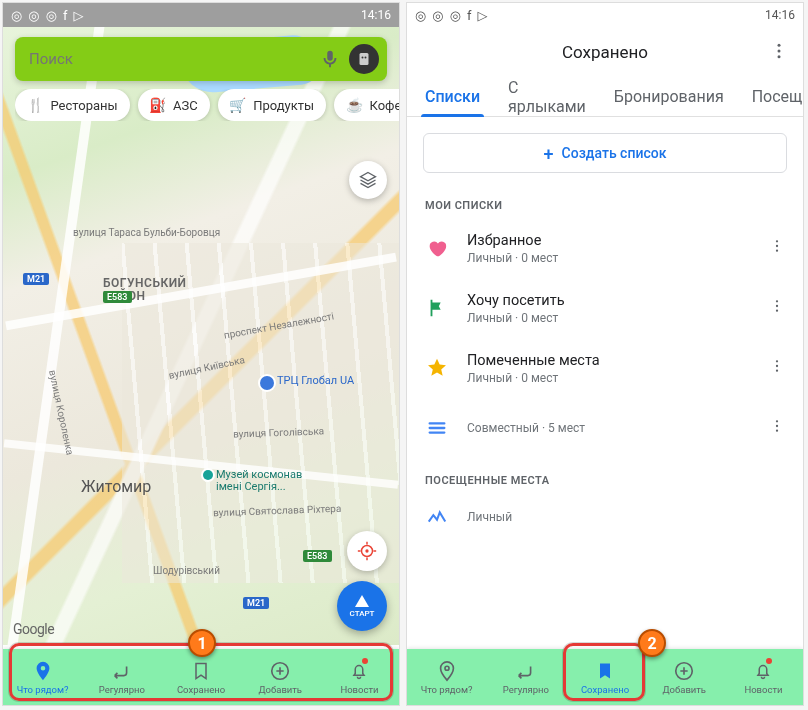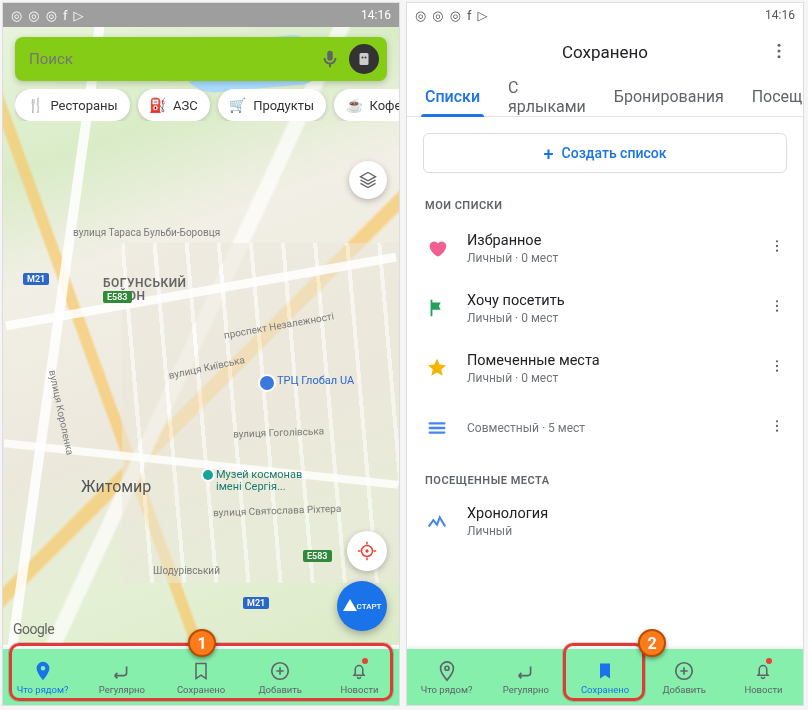--- a/index.html
+++ b/index.html
@@ -42,21 +42,21 @@
   .avatar { width:30px; height:30px; border-radius:50%; background:#333; display:flex; align-items:center; justify-content:center; }
   .avatar svg{width:18px;height:18px;}
 
   
   .chips-row { position:absolute; top:86px; left:12px; right:0; display:flex; gap:8px; overflow:hidden;}
   .chip { background:#fff; border-radius:18px; height:32px; display:flex; align-items:center; gap:6px; padding:0 12px; font-size:13px; color:#333; box-shadow:0 1px 4px rgba(0,0,0,.18); white-space:nowrap;}
   .chip-icon { font-size:14px; }
 
   .layers-btn { position:absolute; top:134px; right:12px; width:38px; height:38px; background:#fff; border-radius:50%; box-shadow:0 2px 6px rgba(0,0,0,.25); display:flex; align-items:center; justify-content:center;}
   .locate-btn { position:absolute; bottom:74px; right:12px; width:40px; height:40px; background:#fff; border-radius:50%; box-shadow:0 2px 6px rgba(0,0,0,.25); display:flex; align-items:center; justify-content:center;}
-  .start-btn { position:absolute; bottom:14px; right:12px; width:50px; height:50px; background:#1a73e8; border-radius:50%; box-shadow:0 3px 8px rgba(0,0,0,.3); display:flex; flex-direction:row; align-items:center; justify-content:center; color:#fff;}
+  .start-btn { position:absolute; bottom:14px; right:12px; width:50px; height:50px; background:#1a73e8; border-radius:50%; box-shadow:0 3px 8px rgba(0,0,0,.3); display:flex; flex-direction:column; align-items:center; justify-content:center; color:#fff;}
   .start-btn .nav { width:0; height:0; border-left:7px solid transparent; border-right:7px solid transparent; border-bottom:12px solid #fff; margin-bottom:2px;}
   .start-btn span{font-size:8px; font-weight:500;}
   .google-logo { position:absolute; bottom:8px; left:10px; font-size:14px; color:#666; font-weight:400; letter-spacing:-.5px;}
 
   
   .bottom-nav { position:absolute; bottom:0; left:0; right:0; height:56px; background:#86efac; display:flex; box-shadow:0 -1px 4px rgba(0,0,0,.1);}
   .nav-item { flex:1; display:flex; flex-direction:column; align-items:center; justify-content:center; gap:2px; color:#5f6368; font-size:9.5px;}
   .nav-item.active { color:#1a73e8; }
   .nav-icon { width:22px; height:22px; display:flex; align-items:center; justify-content:center; position:relative;}
   .nav-dot { position:absolute; top:-2px; right:2px; width:6px; height:6px; background:#ea4335; border-radius:50%;}
@@ -345,21 +345,20 @@
   </div>
 
   <div class="section-label" style="margin-top:10px;">ПОСЕЩЕННЫЕ МЕСТА</div>
   <div class="list-item">
     <div class="li-icon">
         <svg width="22" height="22" viewBox="0 0 24 24">
           <path fill="none" stroke="#4285f4" stroke-width="2.2" d="M3 17l5-7 4 5 3-8 6 10"></path>
         </svg>
       </div>
     <div class="li-body">
-      <div class="li-title">Хронология</div>
       <div class="li-sub">Личный</div>
     </div>
   </div>
 
   <div class="bottom-nav">
     <div class="nav-item">
       <div class="nav-icon">
           <svg width="22" height="22" viewBox="0 0 24 24">
             <path fill="none" stroke="#5f6368" stroke-width="1.8" d="M12 2a7 7 0 00-7 7c0 5 7 13 7 13s7-8 7-13a7 7 0 00-7-7z"></path>
             <circle cx="12" cy="9" r="2.2" fill="none" stroke="#5f6368" stroke-width="1.8"></circle>

